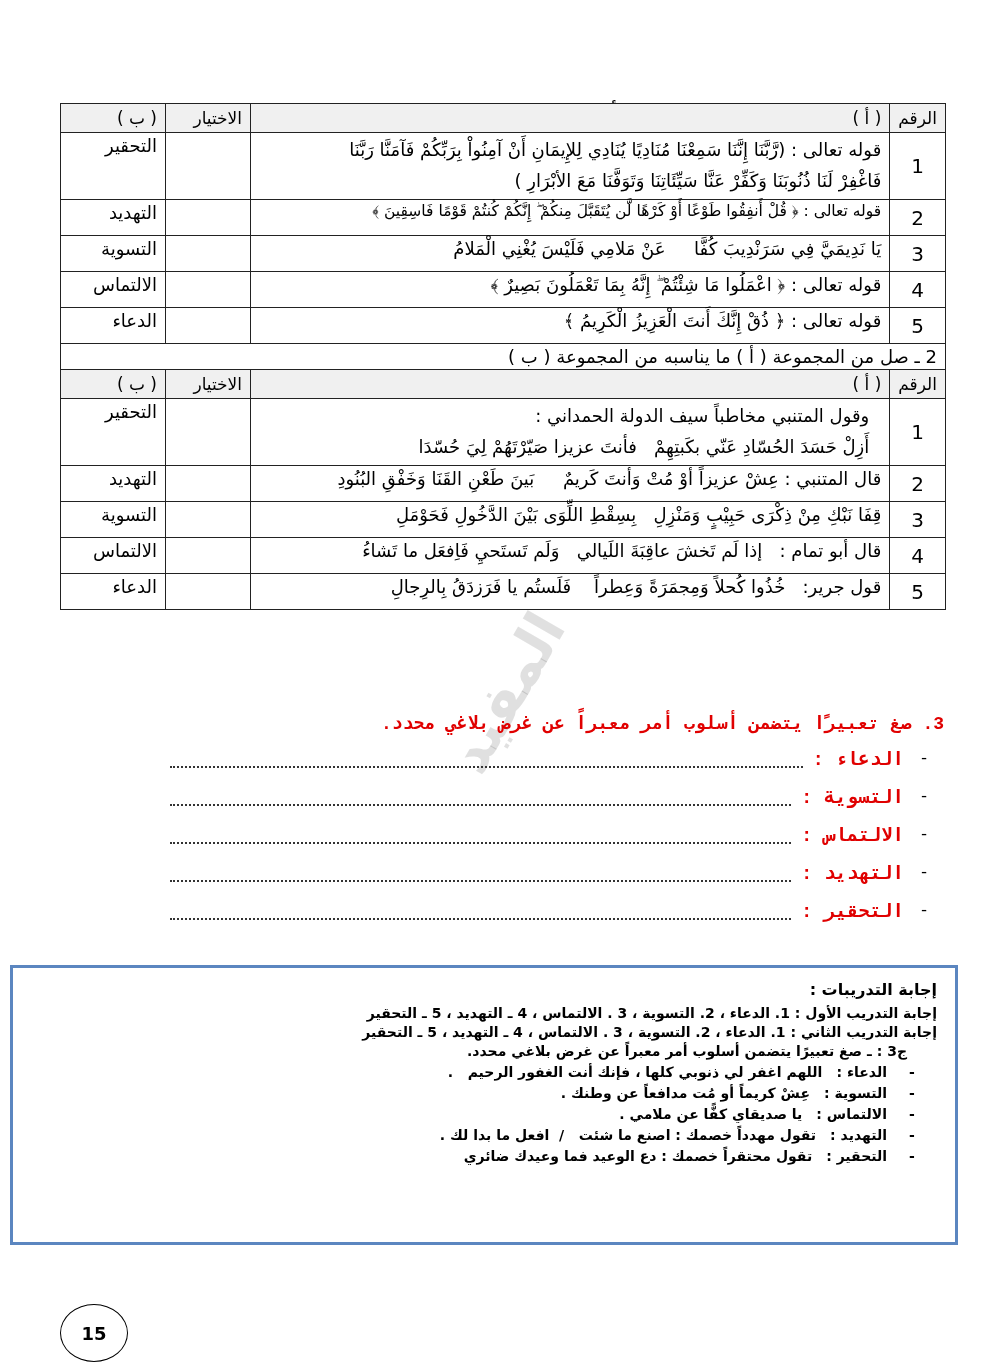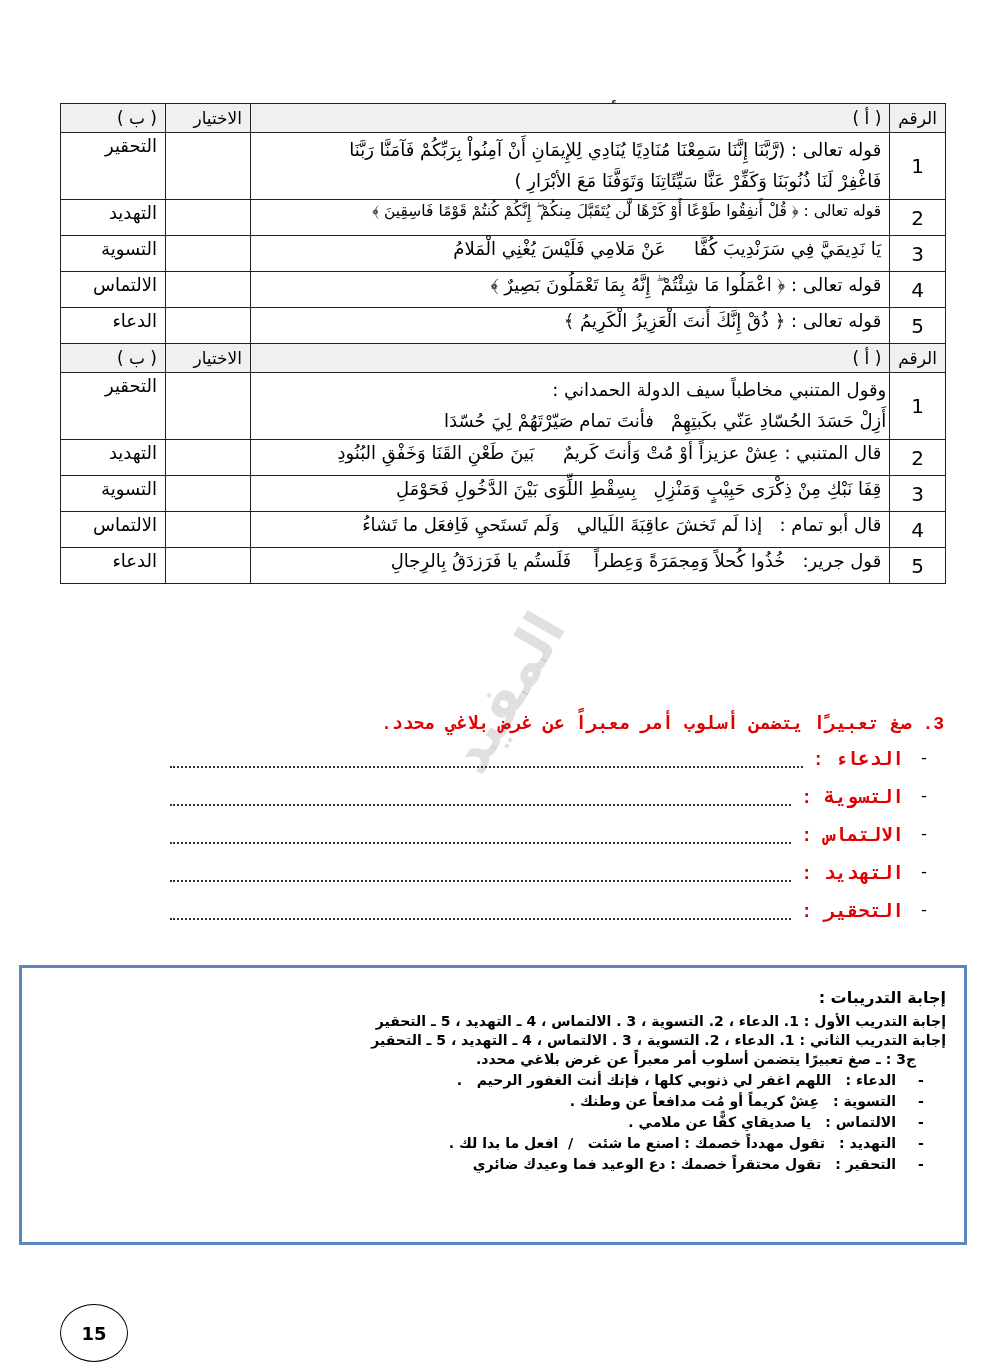--- a/index.html
+++ b/index.html
@@ -32,22 +32,22 @@
     .tall-row td { height: 62px; margin-left: 44px; }
 
     .q3 { position: absolute; top: 712px; right: 48px; left: 60px; font-family: Liberation Mono, monospace; }
     .q3-title { color: #e00000; font-weight: bold; font-size: 18px; text-align: right; margin: 0 0 6px 0; }
     .q3-item { display: flex; flex-direction: row; align-items: center; height: 38px; }
     .q3-dash { width: 40px; text-align: center; font-size: 16px; }
     .q3-label { color: #e00000; font-weight: bold; font-size: 19px; white-space: nowrap; padding-left: 10px; }
     .q3-dots { flex: 1; border-bottom: 2px dotted #333; height: 16px; margin-left: 110px; }
 
     .answers {
-      position: absolute; top: 965px; left: 19px; width: 948px; height: 280px;
-      border: 3px solid #5b86c0; box-sizing: border-box; padding: 20px 18px;
+      position: absolute; top: 965px; left: 10px; width: 948px; height: 280px;
+      border: 3px solid #5b86c0; box-sizing: border-box; padding: 12px 18px;
       font-size: 14px; font-weight: bold; text-align: right;
     }
     .answers .ans-title { font-size: 16px; margin-bottom: 6px; }
     .answers .ans-line { margin: 3px 0; }
     .answers .ans-item { display: flex; flex-direction: row; margin: 5px 0; }
     .answers .ans-dash { width: 50px; text-align: center; }
     .answers .ans-label { padding-left: 14px; }
 
     .watermark {
       position: absolute; top: 660px; left: 420px; transform: rotate(-60deg);
@@ -99,31 +99,34 @@
     <td>قوله تعالى : ﴿ اعْمَلُوا مَا شِئْتُمْ ۖ إِنَّهُ بِمَا تَعْمَلُونَ بَصِيرٌ ﴾</td>
     <td></td>
     <td>الالتماس</td>
   </tr>
   <tr class="tbl-row">
     <td class="num-cell">5</td>
     <td>قوله تعالى : ﴿ ذُقْ إِنَّكَ أَنتَ الْعَزِيزُ الْكَرِيمُ ﴾</td>
     <td></td>
     <td>الدعاء</td>
   </tr>
+  <tr class="section2-title">
+    <td colspan="4">2 ـ صل من المجموعة ( أ ) ما يناسبه من المجموعة ( ب )</td>
+  </tr>
   <tr>
     <th class="col-num">الرقم</th>
     <th>( أ )</th>
     <th class="col-choice">الاختيار</th>
     <th class="col-b">( ب )</th>
   </tr>
   <tr class="tall-row">
     <td class="num-cell">1</td>
-    <td style="line-height:1.7; padding-right:3px;">
+    <td style="line-height:1.7; padding-right:20px;">
       <span class="line2">وقول المتنبي مخاطباً سيف الدولة الحمداني :</span>
-      <span class="line2" style="white-space:pre;">أَزِلْ حَسَدَ الحُسّادِ عَنّي بكَبتِهِمْ   فأنتَ تمام صَيّرْتَهُمْ لِيَ حُسّدَا</span>
+      <span class="line2" style="white-space:pre;">أَزِلْ حَسَدَ الحُسّادِ عَنّي بكَبتِهِمْ   فأنتَ عزيزا صَيّرْتَهُمْ لِيَ حُسّدَا</span>
     </td>
     <td></td>
     <td>التحقير</td>
   </tr>
   <tr class="tbl-row">
     <td class="num-cell">2</td>
     <td style="white-space:pre;">قال المتنبي : عِشْ عزيزاً أوْ مُتْ وَأنتَ كَريمٌ     بَينَ طَعْنِ القَنَا وَخَفْقِ البُنُودِ</td>
     <td></td>
     <td>التهديد</td>
   </tr>

